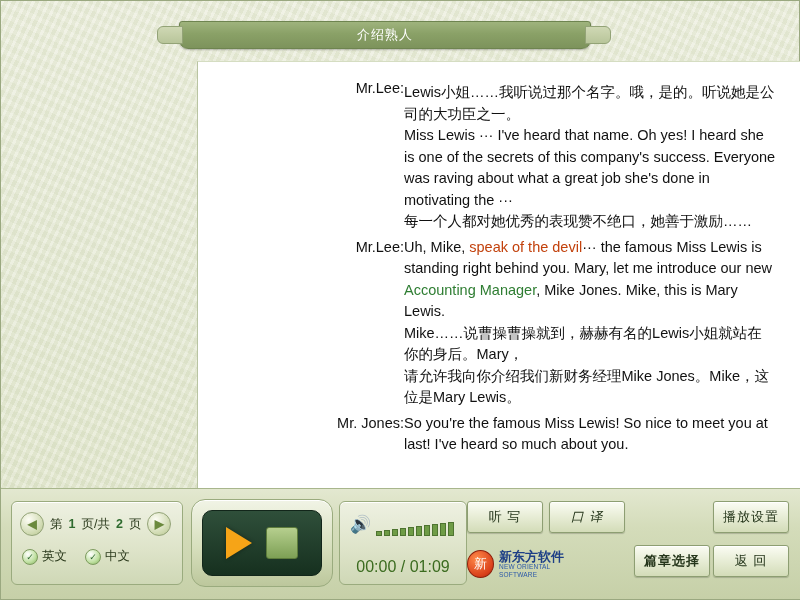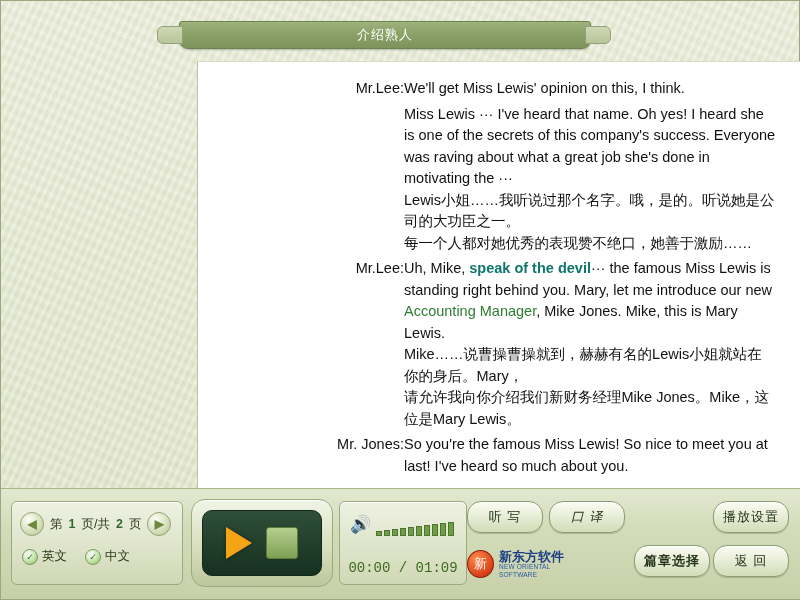--- a/index.html
+++ b/index.html
@@ -72,21 +72,21 @@
   }
   .line-block{
     position:relative;
     margin-bottom:4px;
   }
   .text{
     margin-left:196px;
     padding-left:10px;
     padding-right:12px;
   }
-  .hl-red{ color:#0f766e;font-weight:bold; }
+  .hl-red{ color:#c2410c; }
   .hl-green{ color:#2e7d32; }
 
   
   .bottom{
     position:absolute;left:0;bottom:0;width:800px;height:110px;
     background:linear-gradient(180deg,#e3e8d0 0%,#d4dcba 35%,#c6d0a8 100%);
     border-top:1px solid #a8b68c;
   }
   .panel{
     position:absolute;
@@ -137,27 +137,27 @@
     width:30px;height:30px;background:linear-gradient(180deg,#b6cf8e,#7da055);
     border:1px solid #5d7c3c;border-radius:3px;
   }
   
   #sound{left:338px;top:12px;width:126px;height:82px;}
   .spk{position:absolute;left:10px;top:12px;font-size:17px;color:#2b3a1c;}
   .bars{position:absolute;left:36px;top:16px;display:flex;align-items:flex-end;gap:2px;height:18px;}
   .bars i{display:block;width:4px;background:#6f9c46;border:1px solid #4e7430;}
   .time{
     position:absolute;left:8px;bottom:8px;width:110px;text-align:center;
-    font-family:Liberation Mono, monospace;
-    font-size:14px;color:#3b6b1f;
+    font-family:Liberation Sans, sans-serif;
+    font-size:16px;color:#3b6b1f;
   }
   
   .btn{
     position:absolute;height:30px;width:74px;
-    border:1px solid #8d9e72;border-radius:14px;
+    border:1px solid #8d9e72;border-radius:3px;
     background:linear-gradient(180deg,#fbfcf4 0%,#e9eed8 45%,#d3dcb8 100%);
     color:#24351a;font-size:13px;
     display:flex;align-items:center;justify-content:center;
     box-shadow:0 1px 1px rgba(0,0,0,.18), inset 0 1px 0 #fff;
     letter-spacing:1px;
   }
   
   #logo{
     position:absolute;left:466px;top:58px;width:120px;height:34px;
     display:flex;align-items:center;gap:5px;
@@ -180,27 +180,26 @@
     <div class="title-left-cap"></div>
     <div class="title-right-cap"></div>
     <div class="titlebar">介绍熟人</div>
   </div>
 
   <div class="content">
     <div class="dialog" id="dialog-list">
         <div class="line-block">
           <div class="speaker">Mr.Lee:</div>
           <div class="text">
-            <div><span>We'll get Miss Lewis' opinion on this, I think.</span></div>
-          </div>
-        </div>
-        <div class="line-block">
-          <div class="text">
+          </div>
+        </div>
+        <div class="line-block">
+          <div class="text">
+            <div><span>Lewis小姐……我听说过那个名字。哦，是的。听说她是公司的大功臣之一。</span></div>
             <div><span>Miss Lewis ··· I've heard that name. Oh yes!  I heard she is one of the secrets of this company's success. Everyone was raving about what a great job she's done in motivating the ···</span></div>
-            <div><span>Lewis小姐……我听说过那个名字。哦，是的。听说她是公司的大功臣之一。</span></div>
             <div><span>每一个人都对她优秀的表现赞不绝口，她善于激励……</span></div>
           </div>
         </div>
         <div class="line-block">
           <div class="speaker">Mr.Lee:</div>
           <div class="text">
             <div><span>Uh, Mike, </span><span class="hl-red">speak of the devil</span><span>··· the famous Miss Lewis is standing right behind you. Mary, let me introduce our new </span><span class="hl-green">Accounting Manager</span><span>, Mike Jones. Mike, this is Mary Lewis.</span></div>
             <div><span>Mike……说曹操曹操就到，赫赫有名的Lewis小姐就站在你的身后。Mary，</span></div>
             <div><span>请允许我向你介绍我们新财务经理Mike Jones。Mike，这位是Mary Lewis。</span></div>
           </div>

